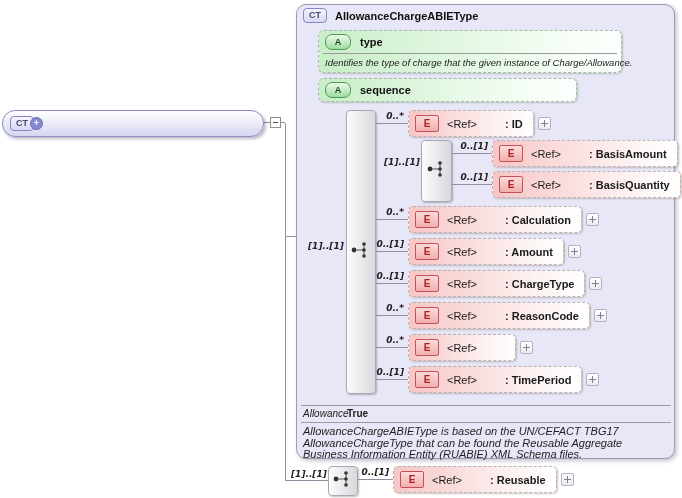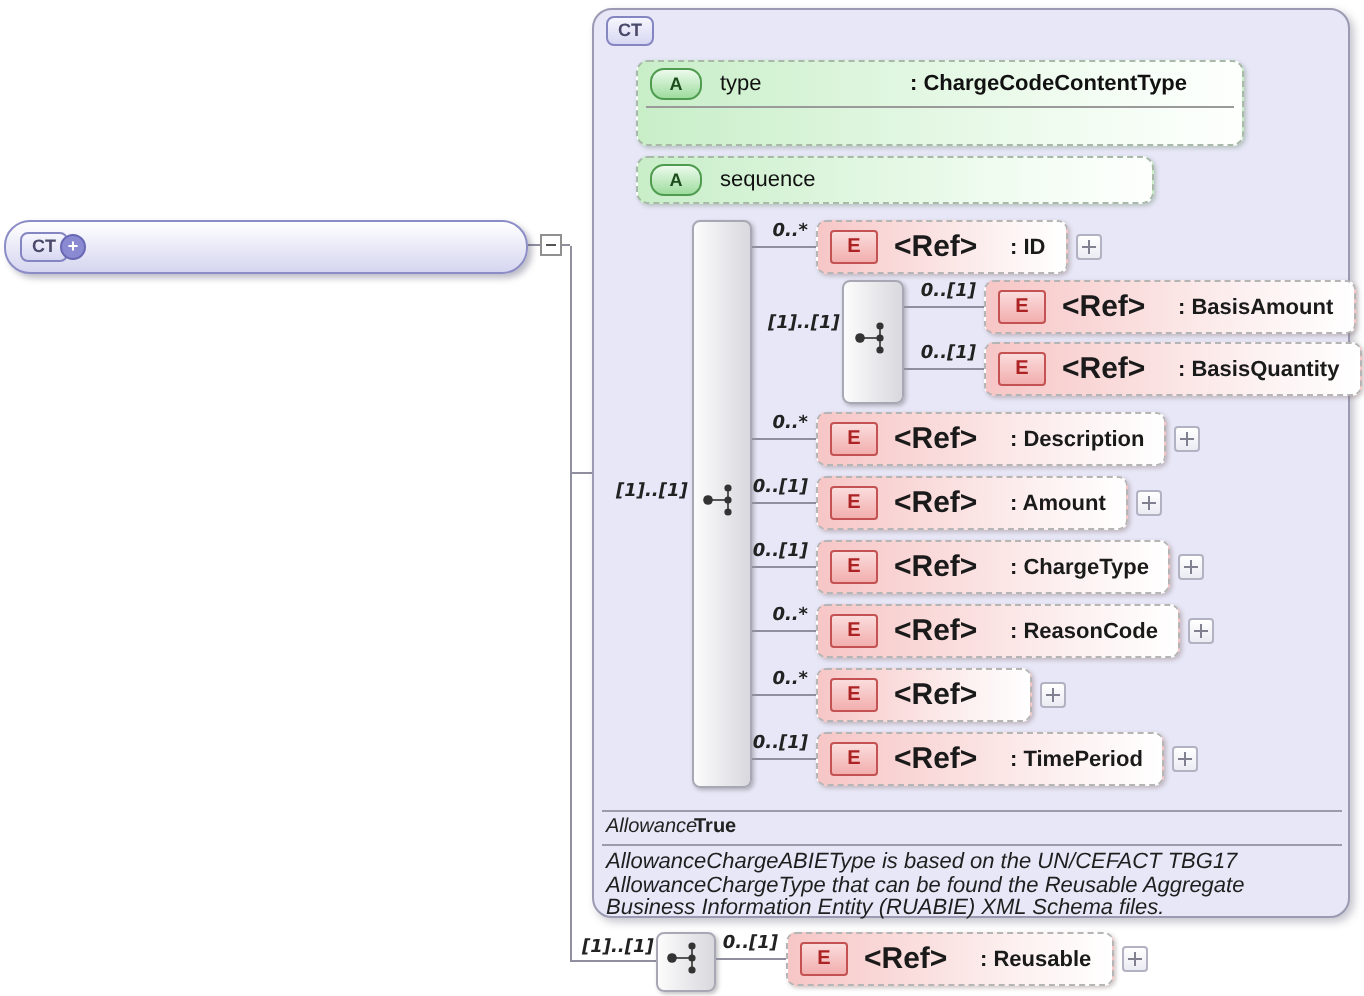--- a/index.html
+++ b/index.html
@@ -26,39 +26,39 @@
        background:#fff;box-sizing:border-box;}
   .minus-box::before{content:"";position:absolute;left:2px;top:4px;width:5px;height:1px;background:#555;}
   
   .attr-box{position:absolute;border:1px dashed #a9b9a9;border-radius:6px;
        background:linear-gradient(to right,#c8eec8,#f4fdf4 78%,#fdfffd);
        box-shadow:1px 1px 2px rgba(90,120,90,.35);box-sizing:border-box;}
   .attr-title{display:flex;align-items:center;height:22px;padding:0 8px 0 6px;}
   .a-badge{display:inline-block;width:24px;height:14px;border:1px solid #4f9b4f;border-radius:7px;
        background:linear-gradient(#ecfaec,#9edc9e);color:#1d4d1d;font-weight:bold;font-size:9px;
        line-height:14px;text-align:center;flex:0 0 auto;}
-  .aname{margin-left:9px;font-weight:normal;font-size:11px;color:#111;white-space:nowrap;}
+  .aname{margin-left:9px;font-weight:bold;font-size:11px;color:#111;white-space:nowrap;}
   .atype{font-weight:bold;font-size:11px;color:#111;white-space:nowrap;}
   .attr-sep{height:1px;background:#9a9a9a;margin:0 4px;}
   .attr-doc{font-style:italic;font-size:9.5px;color:#222;padding:3px 6px 0 6px;white-space:nowrap;}
   
   .compositor{position:absolute;border:1px solid #a8a8b4;border-radius:4px;
        background:linear-gradient(to right,#fcfcfc,#d8d8de);
        box-shadow:1px 1px 2px rgba(0,0,0,.25);display:flex;align-items:center;justify-content:center;
        box-sizing:border-box;}
   
   .elem-row{position:absolute;display:flex;align-items:center;height:27px;}
   .elem-box{display:inline-flex;align-items:center;height:27px;padding:0 10px 0 6px;
        border:1px dashed #b5b5b5;border-radius:5px;box-sizing:border-box;
        background:linear-gradient(to right,#f7c6c6,#fdf1f1 72%,#ffffff);
        box-shadow:1px 1px 2px rgba(120,90,90,.35);}
   .e-badge{display:inline-block;width:22px;height:15px;border:1px solid #c45252;border-radius:2px;
        background:linear-gradient(#fbdcdc,#f2aeae);color:#ad2323;font-weight:bold;font-size:10px;
        line-height:15px;text-align:center;flex:0 0 auto;}
-  .tag{margin-left:8px;width:58px;font-weight:bold;font-size:15px;color:#1a1a1a;white-space:nowrap;}
+  .tag{margin-left:8px;width:58px;font-weight:normal;font-size:11px;color:#1a1a1a;white-space:nowrap;}
   .ename{font-weight:bold;font-size:11px;color:#1a1a1a;white-space:nowrap;}
   .plus{position:relative;width:13px;height:13px;margin-left:4px;border:1px solid #b2b2c2;
        border-radius:2px;background:linear-gradient(#ffffff,#ebebf3);box-sizing:border-box;flex:0 0 auto;}
   .plus::before{content:"";position:absolute;left:2px;top:5px;width:7px;height:1px;background:#808090;}
   .plus::after{content:"";position:absolute;left:5px;top:2px;width:1px;height:7px;background:#808090;}
   .card{position:absolute;font-style:italic;font-weight:bold;font-size:9px;color:#222;
        text-align:right;white-space:nowrap;font-family:"DejaVu Sans",sans-serif;}
   
   .abstract-label{position:absolute;left:303px;top:408px;font-style:italic;font-size:10px;color:#222;}
   .abstract-value{position:absolute;left:347px;top:408px;font-weight:bold;font-size:10px;color:#222;}
@@ -75,29 +75,30 @@
 <div class="line" style="left:309px;top:51px;width:1px;height:202px;"></div>
 <div class="line" style="left:309px;top:51px;width:9px;height:1px;"></div>
 <div class="line" style="left:309px;top:88px;width:9px;height:1px;"></div>
 <div class="line" style="left:309px;top:252px;width:37px;height:1px;"></div>
 <div class="line" style="left:376px;top:168px;width:45px;height:1px;"></div>
 <div class="line" style="left:285px;top:480px;width:43px;height:1px;"></div>
 
 <div class="ct-container"></div>
 <div class="ct-header">
   <span class="ct-badge">CT</span>
+  <span class="ct-title">AllowanceChargeABIEType</span>
 </div>
 
 <div class="attr-box" style="left:318px;top:30px;width:304px;height:43px;">
   <div class="attr-title">
     <span class="a-badge">A</span>
     <span class="aname" style="width:95px;">type</span>
-    <span class="atype">: ChargeCodeContentType</span>
   </div>
   <div class="attr-sep"></div>
+  <div class="attr-doc">Identifies the type of charge that the given instance of Charge/Allowance.</div>
 </div>
 
 <div class="attr-box" style="left:318px;top:78px;width:259px;height:24px;">
   <div class="attr-title">
     <span class="a-badge">A</span>
     <span class="aname">sequence</span>
   </div>
 </div>
 
 <div class="compositor" style="left:346px;top:110px;width:30px;height:284px;">
@@ -175,21 +176,21 @@
       <span class="tag">&lt;Ref&gt;</span>
       <span class="ename">: BasisQuantity</span>
     </div>
   </div>
 <div class="line" style="left: 376px; top: 219px; width: 32px; height: 1px;"></div>
 <div class="card" style="left: 370px; top: 207px; width: 34px;">0..*</div>
 <div class="elem-row" style="left: 408px; top: 206px;">
     <div class="elem-box">
       <span class="e-badge">E</span>
       <span class="tag">&lt;Ref&gt;</span>
-      <span class="ename">: Description</span>
+      <span class="ename">: Calculation</span>
     </div>
     <span class="plus"></span>
   </div>
 <div class="line" style="left: 376px; top: 251px; width: 32px; height: 1px;"></div>
 <div class="card" style="left: 370px; top: 239px; width: 34px;">0..[1]</div>
 <div class="elem-row" style="left: 408px; top: 238px;">
     <div class="elem-box">
       <span class="e-badge">E</span>
       <span class="tag">&lt;Ref&gt;</span>
       <span class="ename">: Amount</span>

